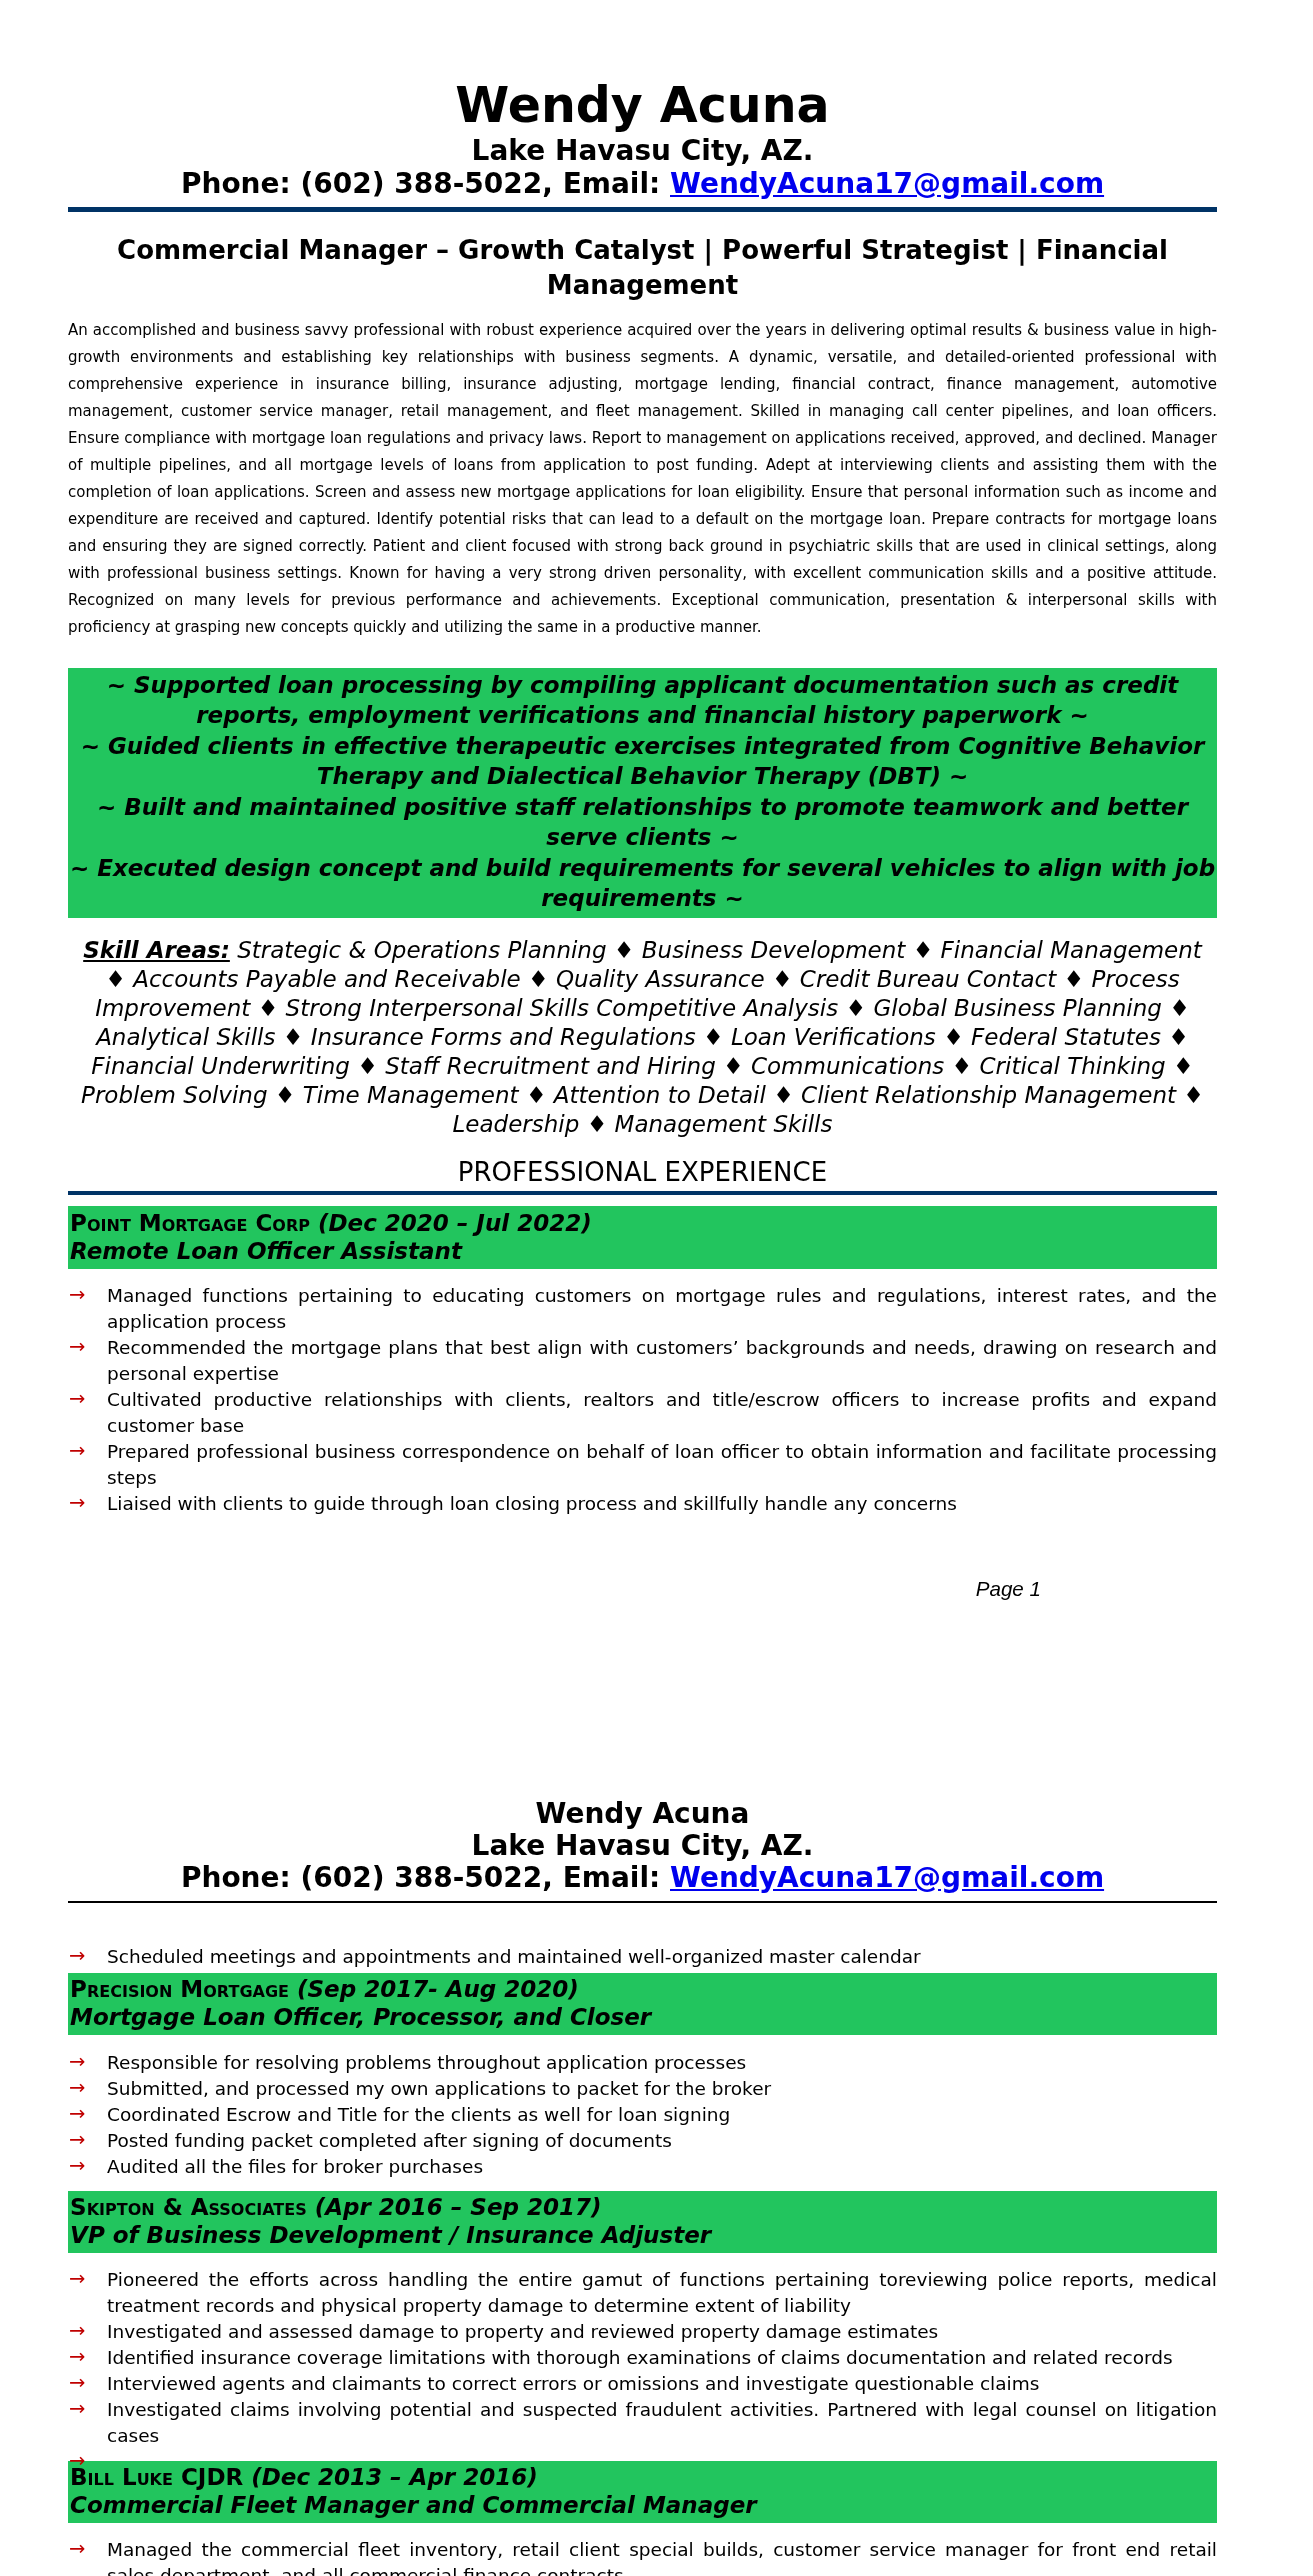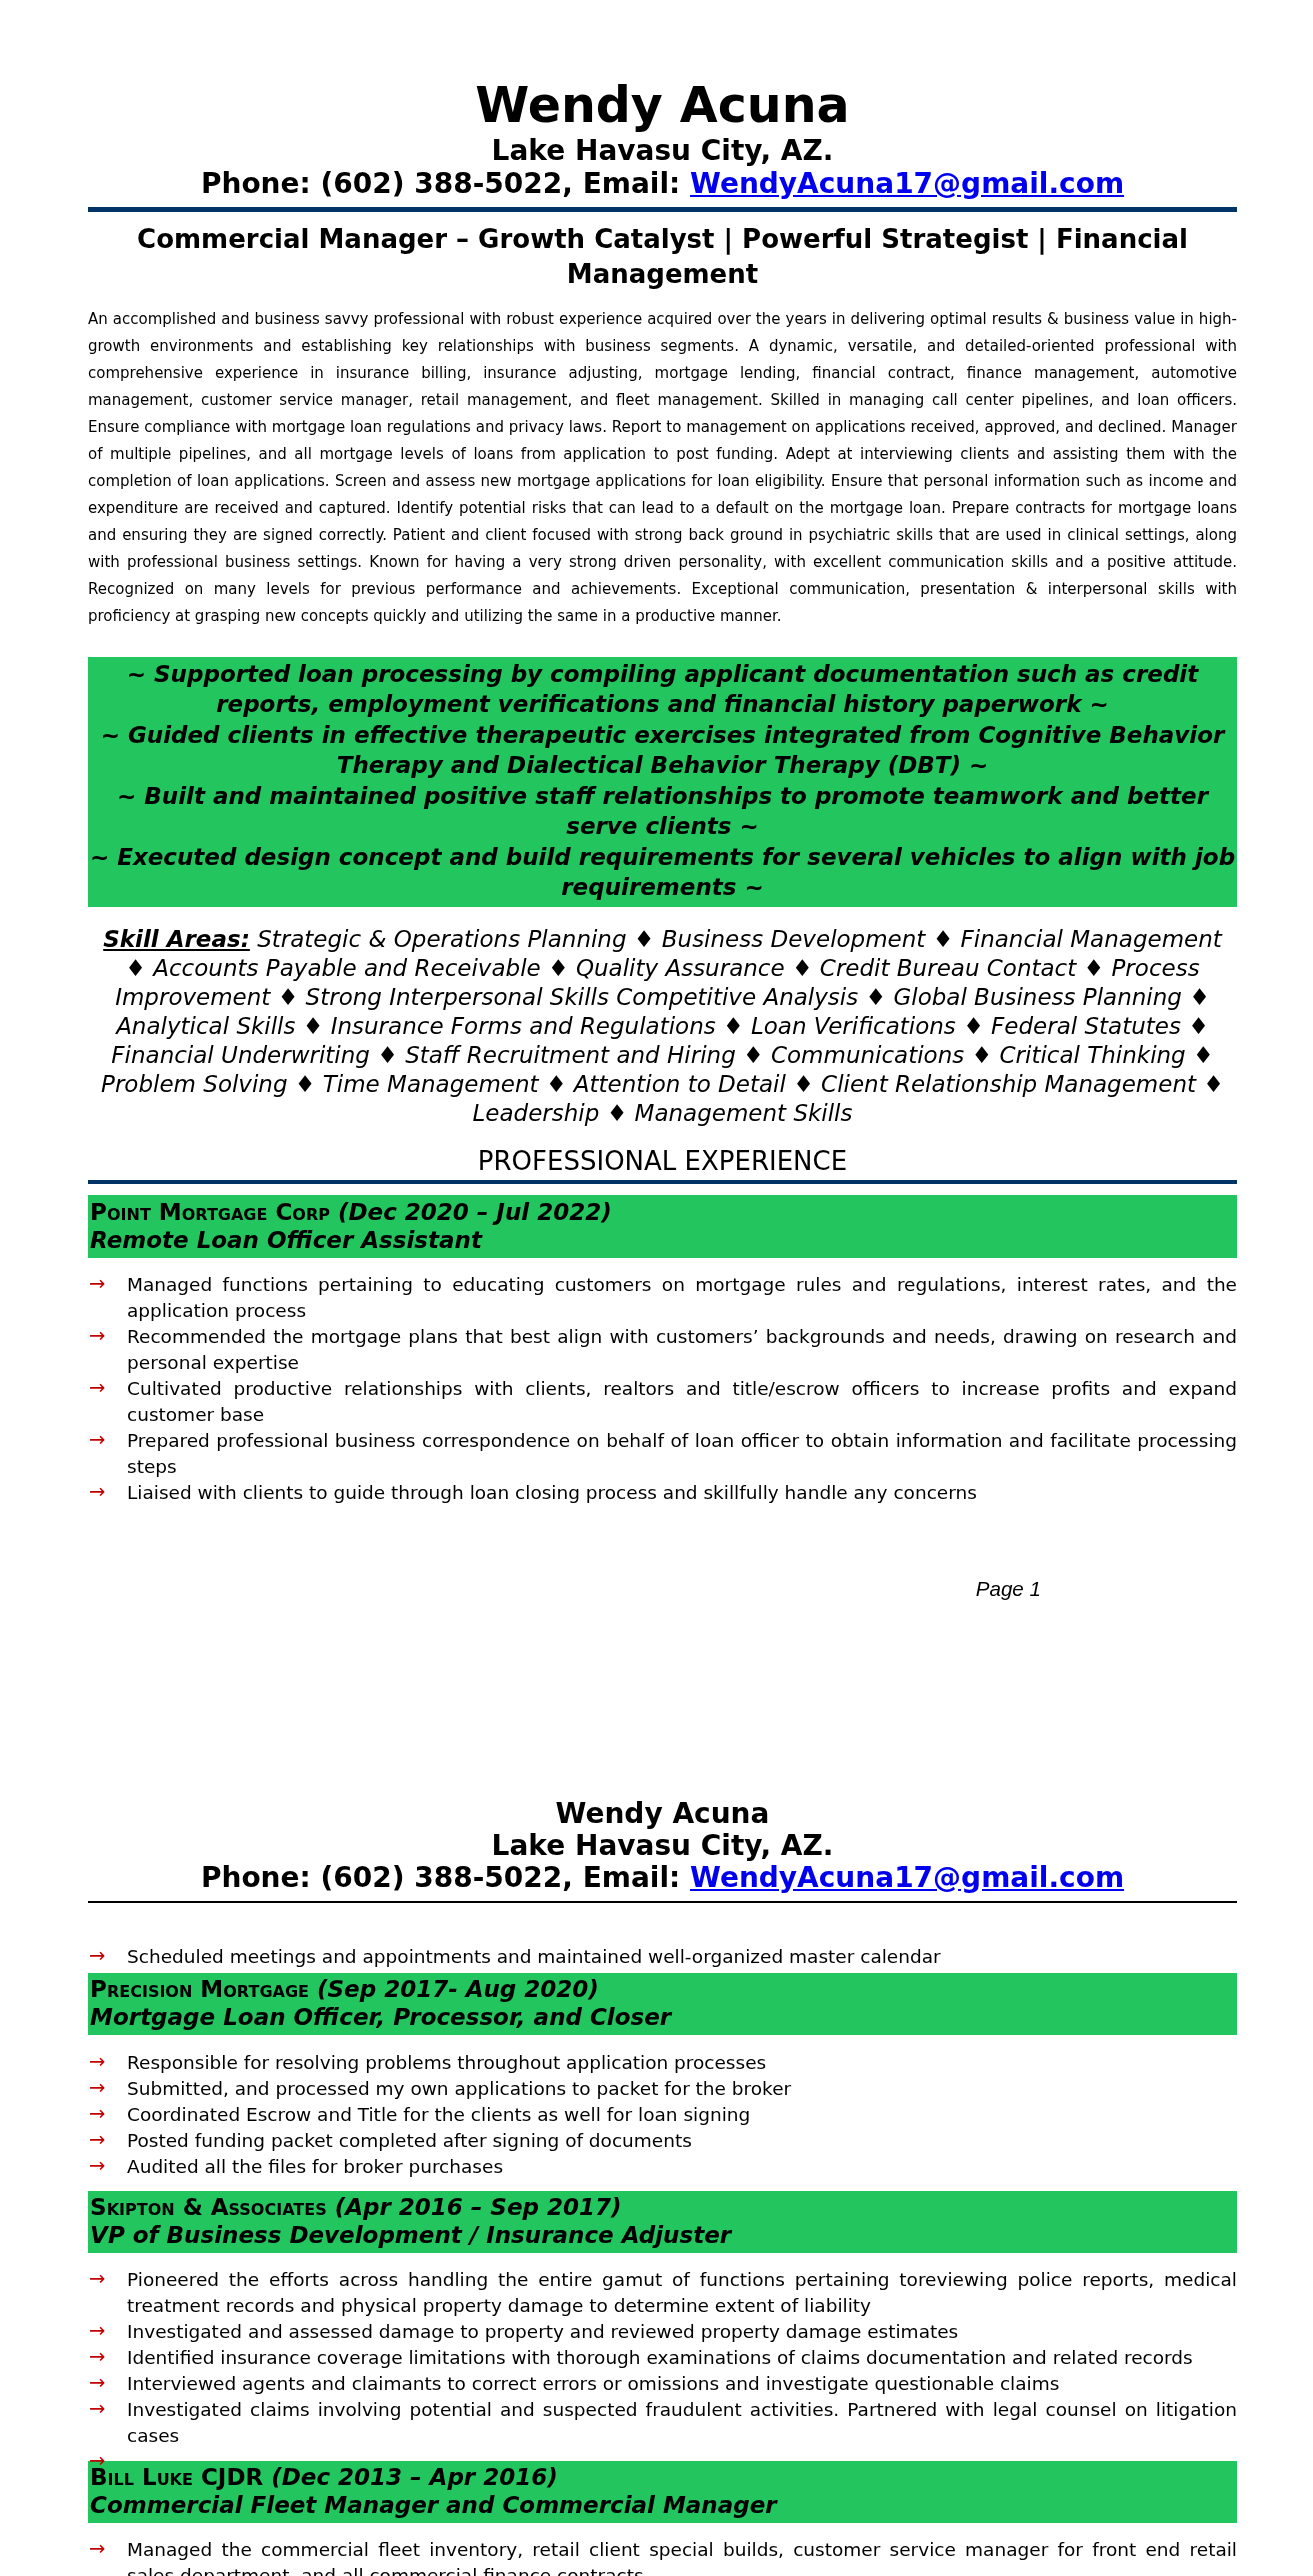--- a/index.html
+++ b/index.html
@@ -1,26 +1,26 @@
 <!DOCTYPE html>
 <html style="font-size:8.2px"><head>
 <meta charset="utf-8">
 <style>
   * { margin: 0; padding: 0; box-sizing: border-box; }
   html, body { width: 1314px; background: #ffffff; }
   body { font-family: "DejaVu Sans", sans-serif; color: #000; }
-  .page { position: relative; width: 1118px; height: 1700px; padding: 77px 77px 0 88px; }
+  .page { position: relative; width: 1118px; height: 1700px; padding: 77px 77px 0 68px; }
   .content { width: 1149px; }
   .center { text-align: center; }
   .name1 { font-size: 49px; font-weight: bold; line-height: 57px; margin-top: 0; }
   .loc1 { font-size: 28px; font-weight: bold; line-height: 33px; }
   .contact1 { font-size: 28px; font-weight: bold; line-height: 33px; }
   .contact1 a, .contact2 a { color: #0000ee; text-decoration: underline; }
   .rule-blue { height: 5.2px; background: #003366; margin-top: 7.2px; }
-  .headline { font-size: 26px; font-weight: bold; line-height: 35px; margin-top: 10px; text-align: center; }
+  .headline { font-size: 26px; font-weight: bold; line-height: 35px; margin-top: 21px; text-align: center; }
   .summary { font-size: 15px; line-height: 27px; text-align: justify; margin-top: 13.4px; }
   .highlights { background: #22c55e; margin-top: 27px; padding: 2.1px 0 4.1px; }
   .highlights p { font-size: 23px; font-weight: bold; font-style: italic; line-height: 30px; text-align: center; margin-bottom: 1px; }
   .skills { font-size: 23px; font-style: italic; line-height: 29px; text-align: center; margin-top: 18.5px; padding: 0 10.3px; }
   .skills .lbl { font-weight: bold; text-decoration: underline; }
   .section-title { font-size: 26px; font-weight: normal; text-align: center; line-height: 30px; margin-top: 17.5px; }
   .rule-section { height: 4.1px; background: #003366; margin-top: 4.1px; }
   .job-head { background: #22c55e; padding: 2.1px 2.1px 3.1px; margin-top: 11.3px; }
   .job-company { font-size: 23px; font-weight: bold; font-variant: small-caps; line-height: 28px; }
   .job-dates { font-style: italic; font-variant: normal; }

